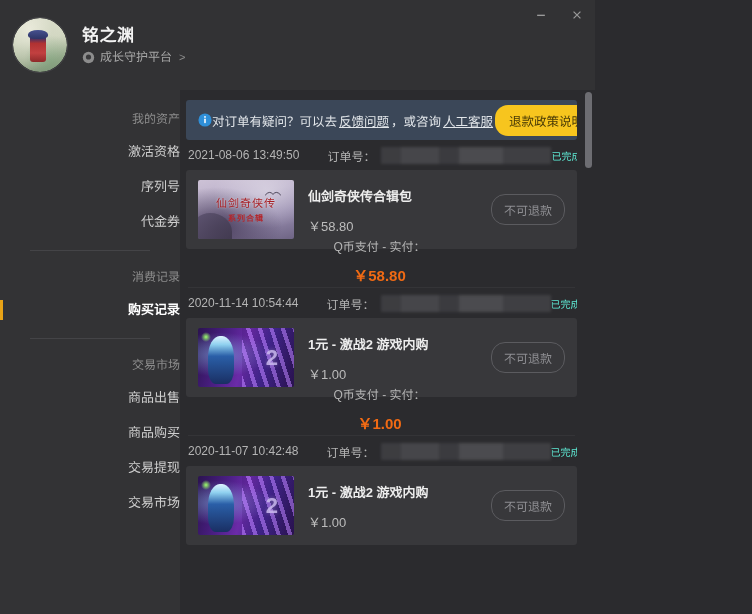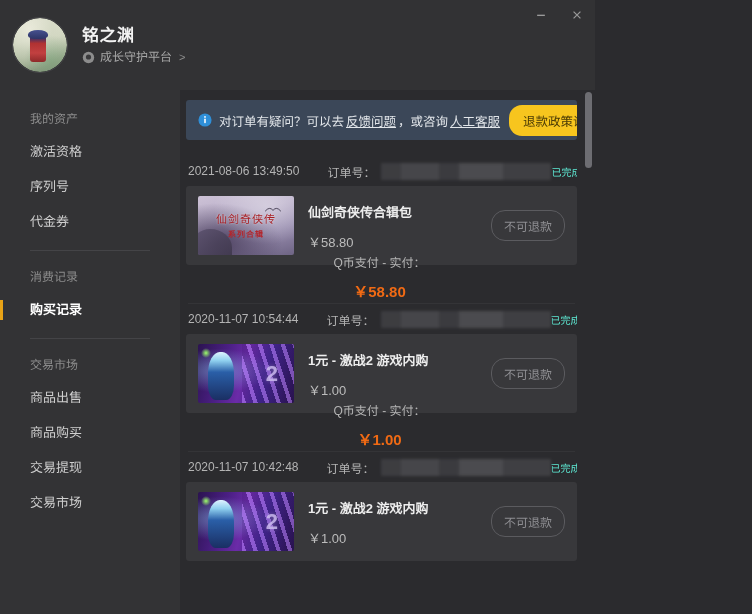--- a/index.html
+++ b/index.html
@@ -138,20 +138,21 @@
   }
 
   
   .sidebar {
     width: 180px;
     flex: 0 0 180px;
     background: #333335;
     padding-top: 14px;
     position: relative;
     overflow: hidden;
+    text-align: right;
   }
   .nav-group { position: relative; }
   .nav-heading {
     font-size: 12px;
     color: #8c8c8c;
     padding: 9px 0 9px 30px;
     line-height: 1;
   }
   .nav-item {
     position: relative;
@@ -196,22 +197,21 @@
   }
 
   
   .banner {
     background: #3b4758;
     border-radius: 3px;
     height: 40px;
     display: flex;
     align-items: center;
     padding: 0 10px 0 12px;
-    gap: 7px;
-    margin-bottom: 16px;
+    margin-bottom: 0;
   }
   .info-icon {
     width: 14px;
     height: 14px;
     flex: 0 0 14px;
   }
   .banner-text {
     font-size: 12.5px;
     color: #e2e6ea;
     flex: 1 1 auto;
@@ -554,21 +554,21 @@
           </div>
           <div class="order-foot">
             <span>Q币支付 - 实付：</span>
             <span class="pay-total">￥58.80</span>
           </div>
         </div>
         <div class="order-sep"></div>
 
         <div class="order">
           <div class="order-head">
-            <span class="order-time">2020-11-07 10:54:44</span>
+            <span class="order-time">2020-11-14 10:54:44</span>
             <span class="order-no-label">订单号：</span>
             <span class="order-no-redacted"></span>
             <span class="order-status">已完成</span>
           </div>
           <div class="order-card">
             <div class="thumb gw2">
               <div class="gw-stripes"></div>
               <div class="gw-char"></div>
               <div class="gw-glow"></div>
               <div class="gw-logo">2</div>

